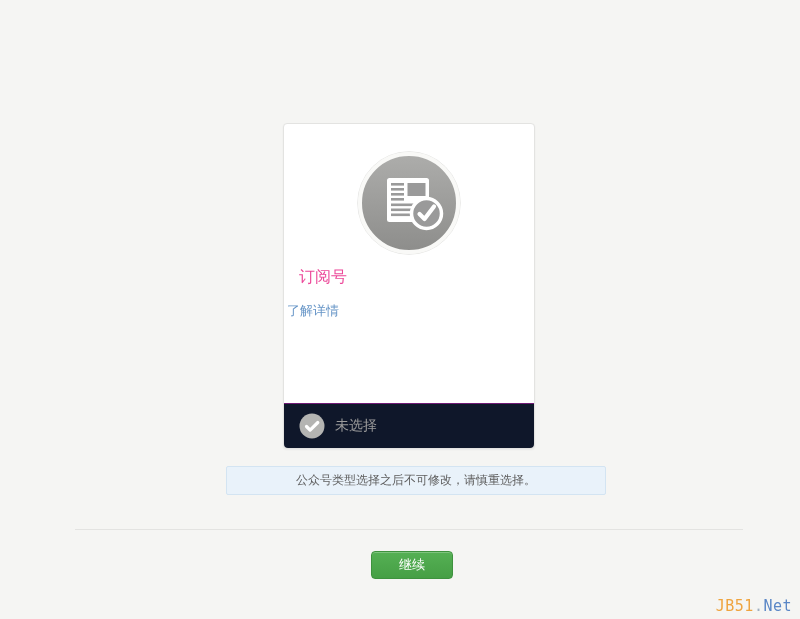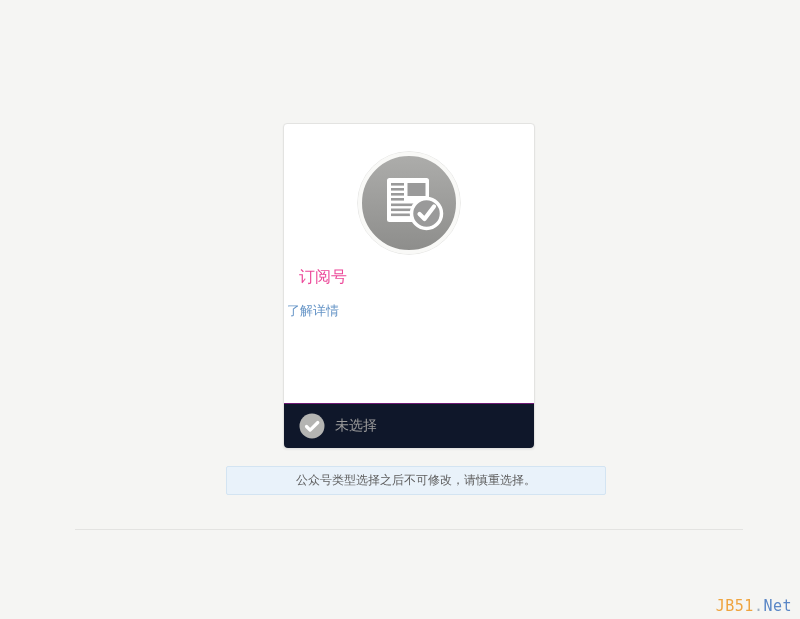--- a/index.html
+++ b/index.html
@@ -97,18 +97,19 @@
         <circle cx="13" cy="13" r="12.5" fill="#b4b4b2"></circle>
         <path d="M7.5 13.5 l3.6 3.6 L18.8 9.5" fill="none" stroke="#ffffff" stroke-width="3.2" stroke-linecap="round" stroke-linejoin="round"></path>
       </svg>
       <span class="status-label">未选择</span>
     </div>
   </div>
 
   <div class="notice">公众号类型选择之后不可修改，请慎重选择。</div>
 
   <div class="divider"></div>
+  <button class="btn-continue">继续</button>
 
   <div class="watermark">
     <span class="wm-site">JB51</span><span class="wm-dot">.</span><span class="wm-tld">Net</span>
   </div>
 
 </div>
 
 </body></html>

